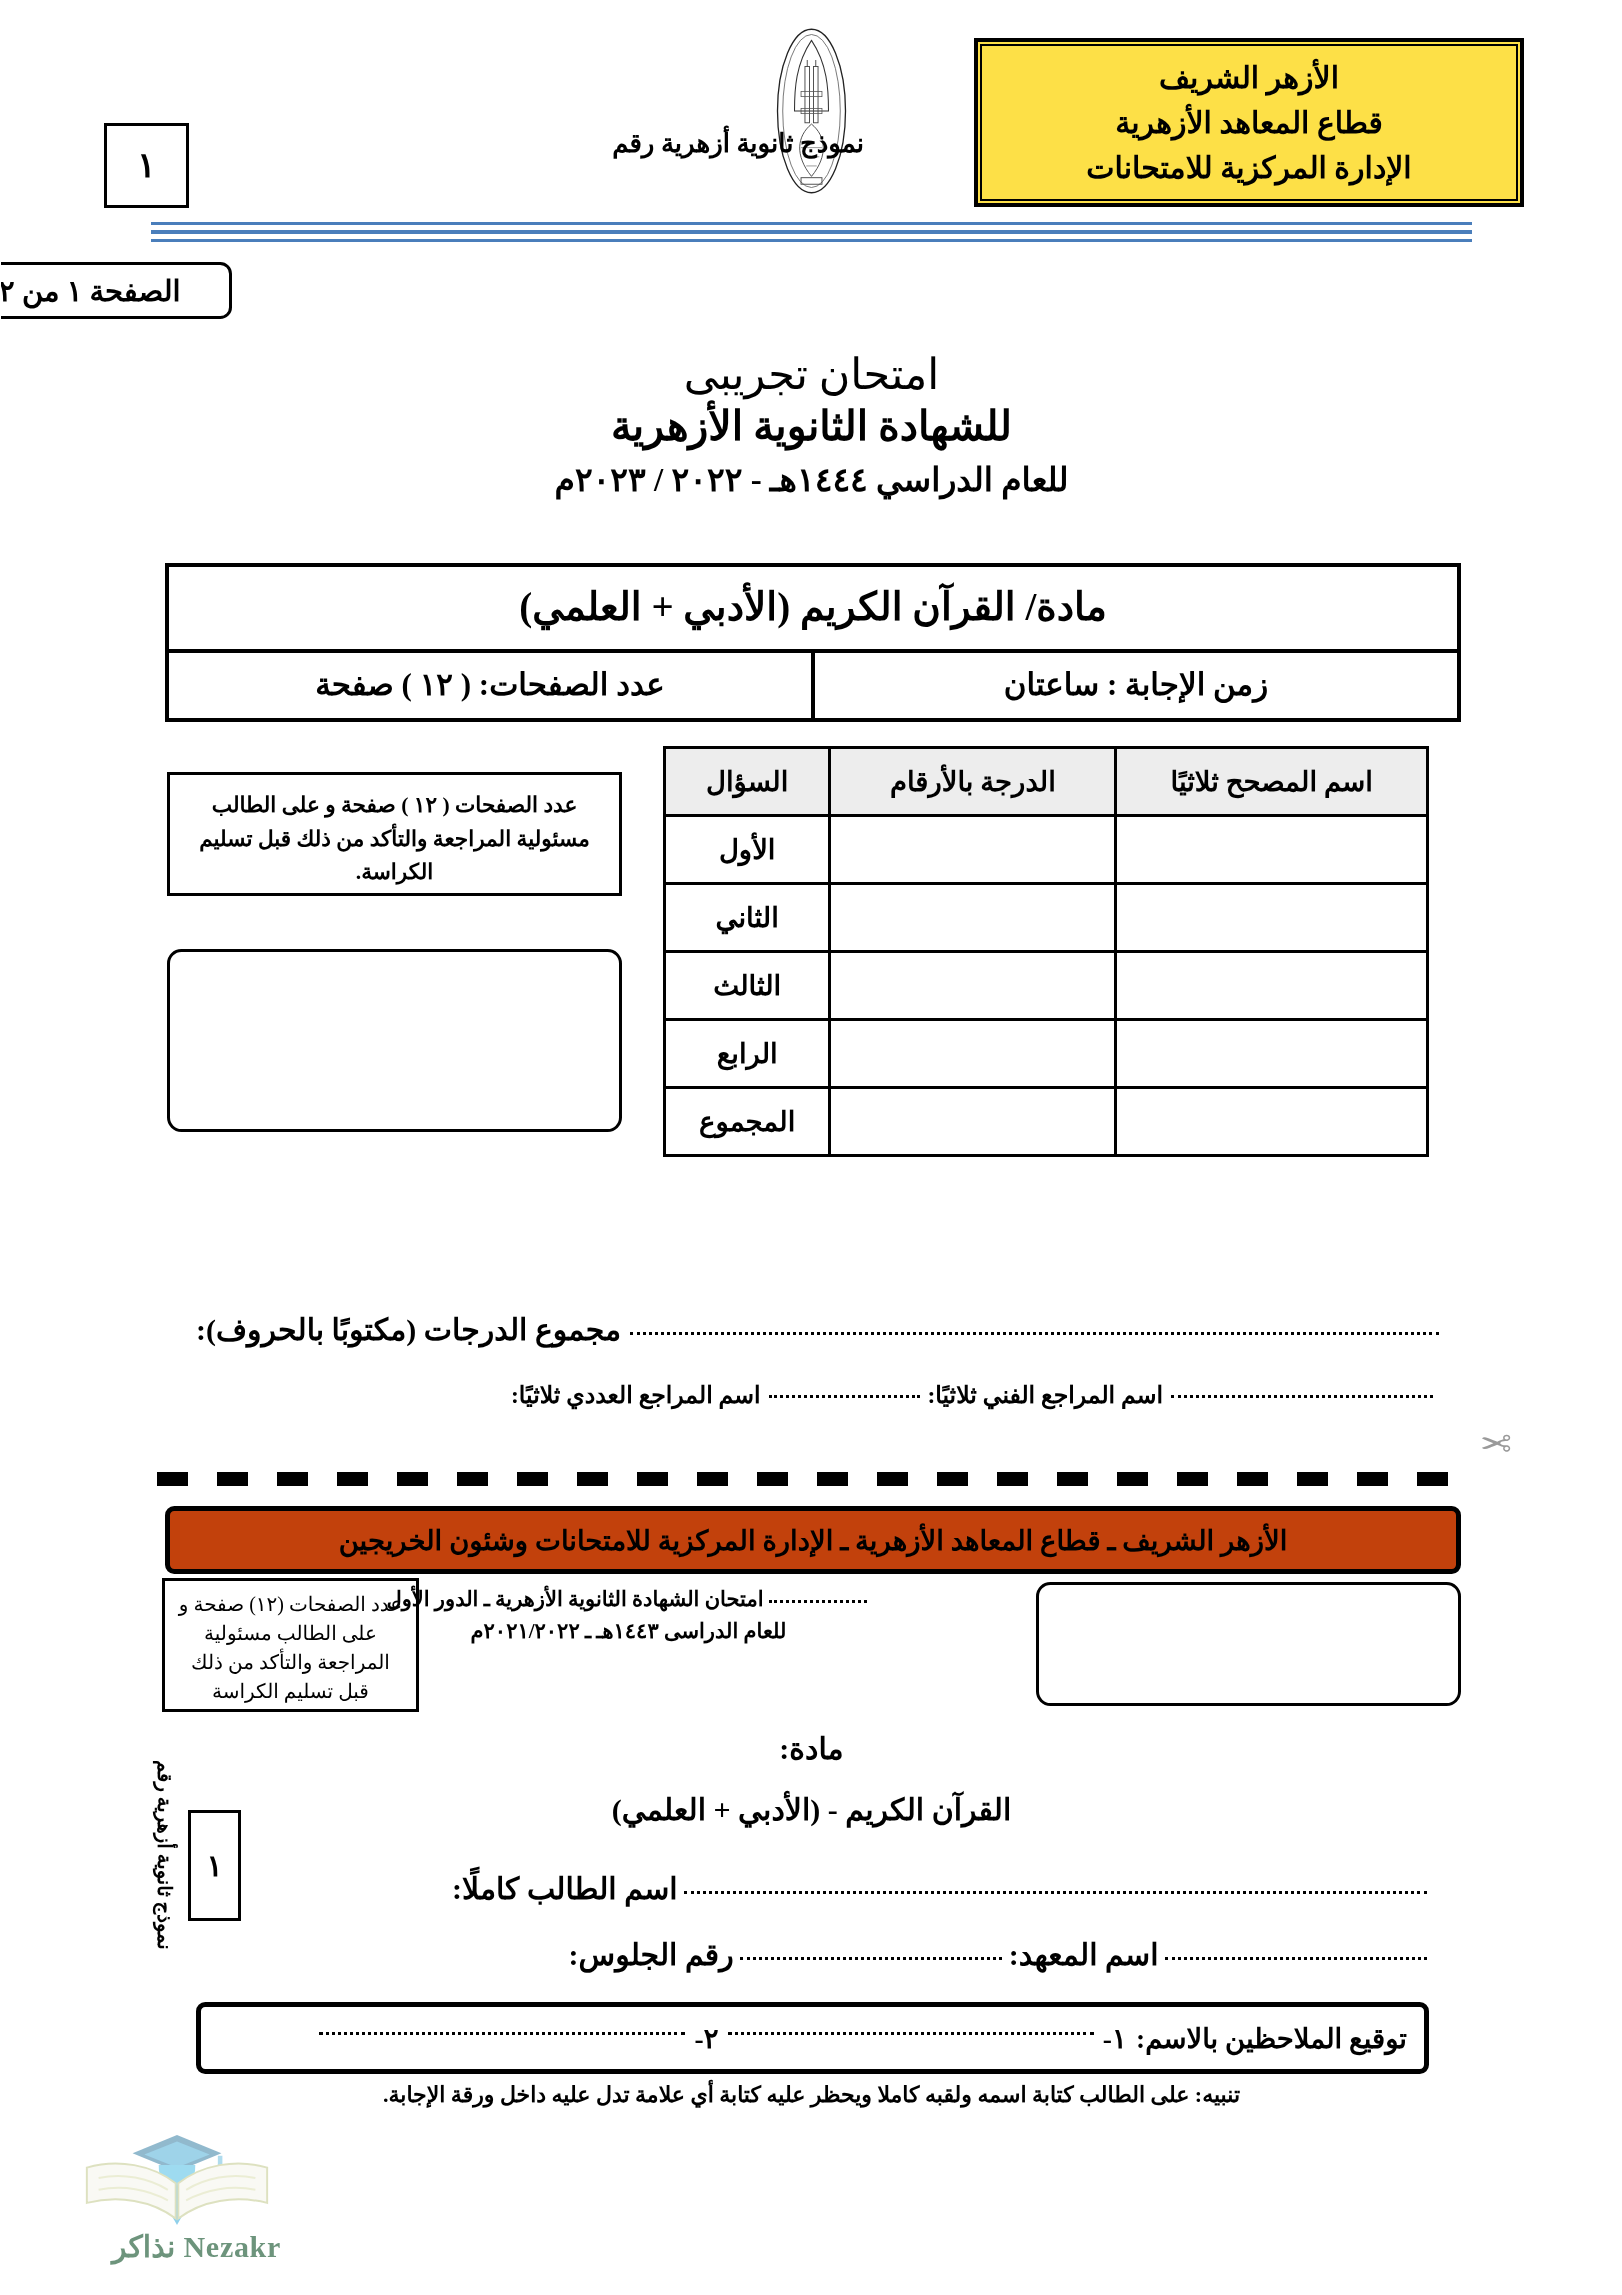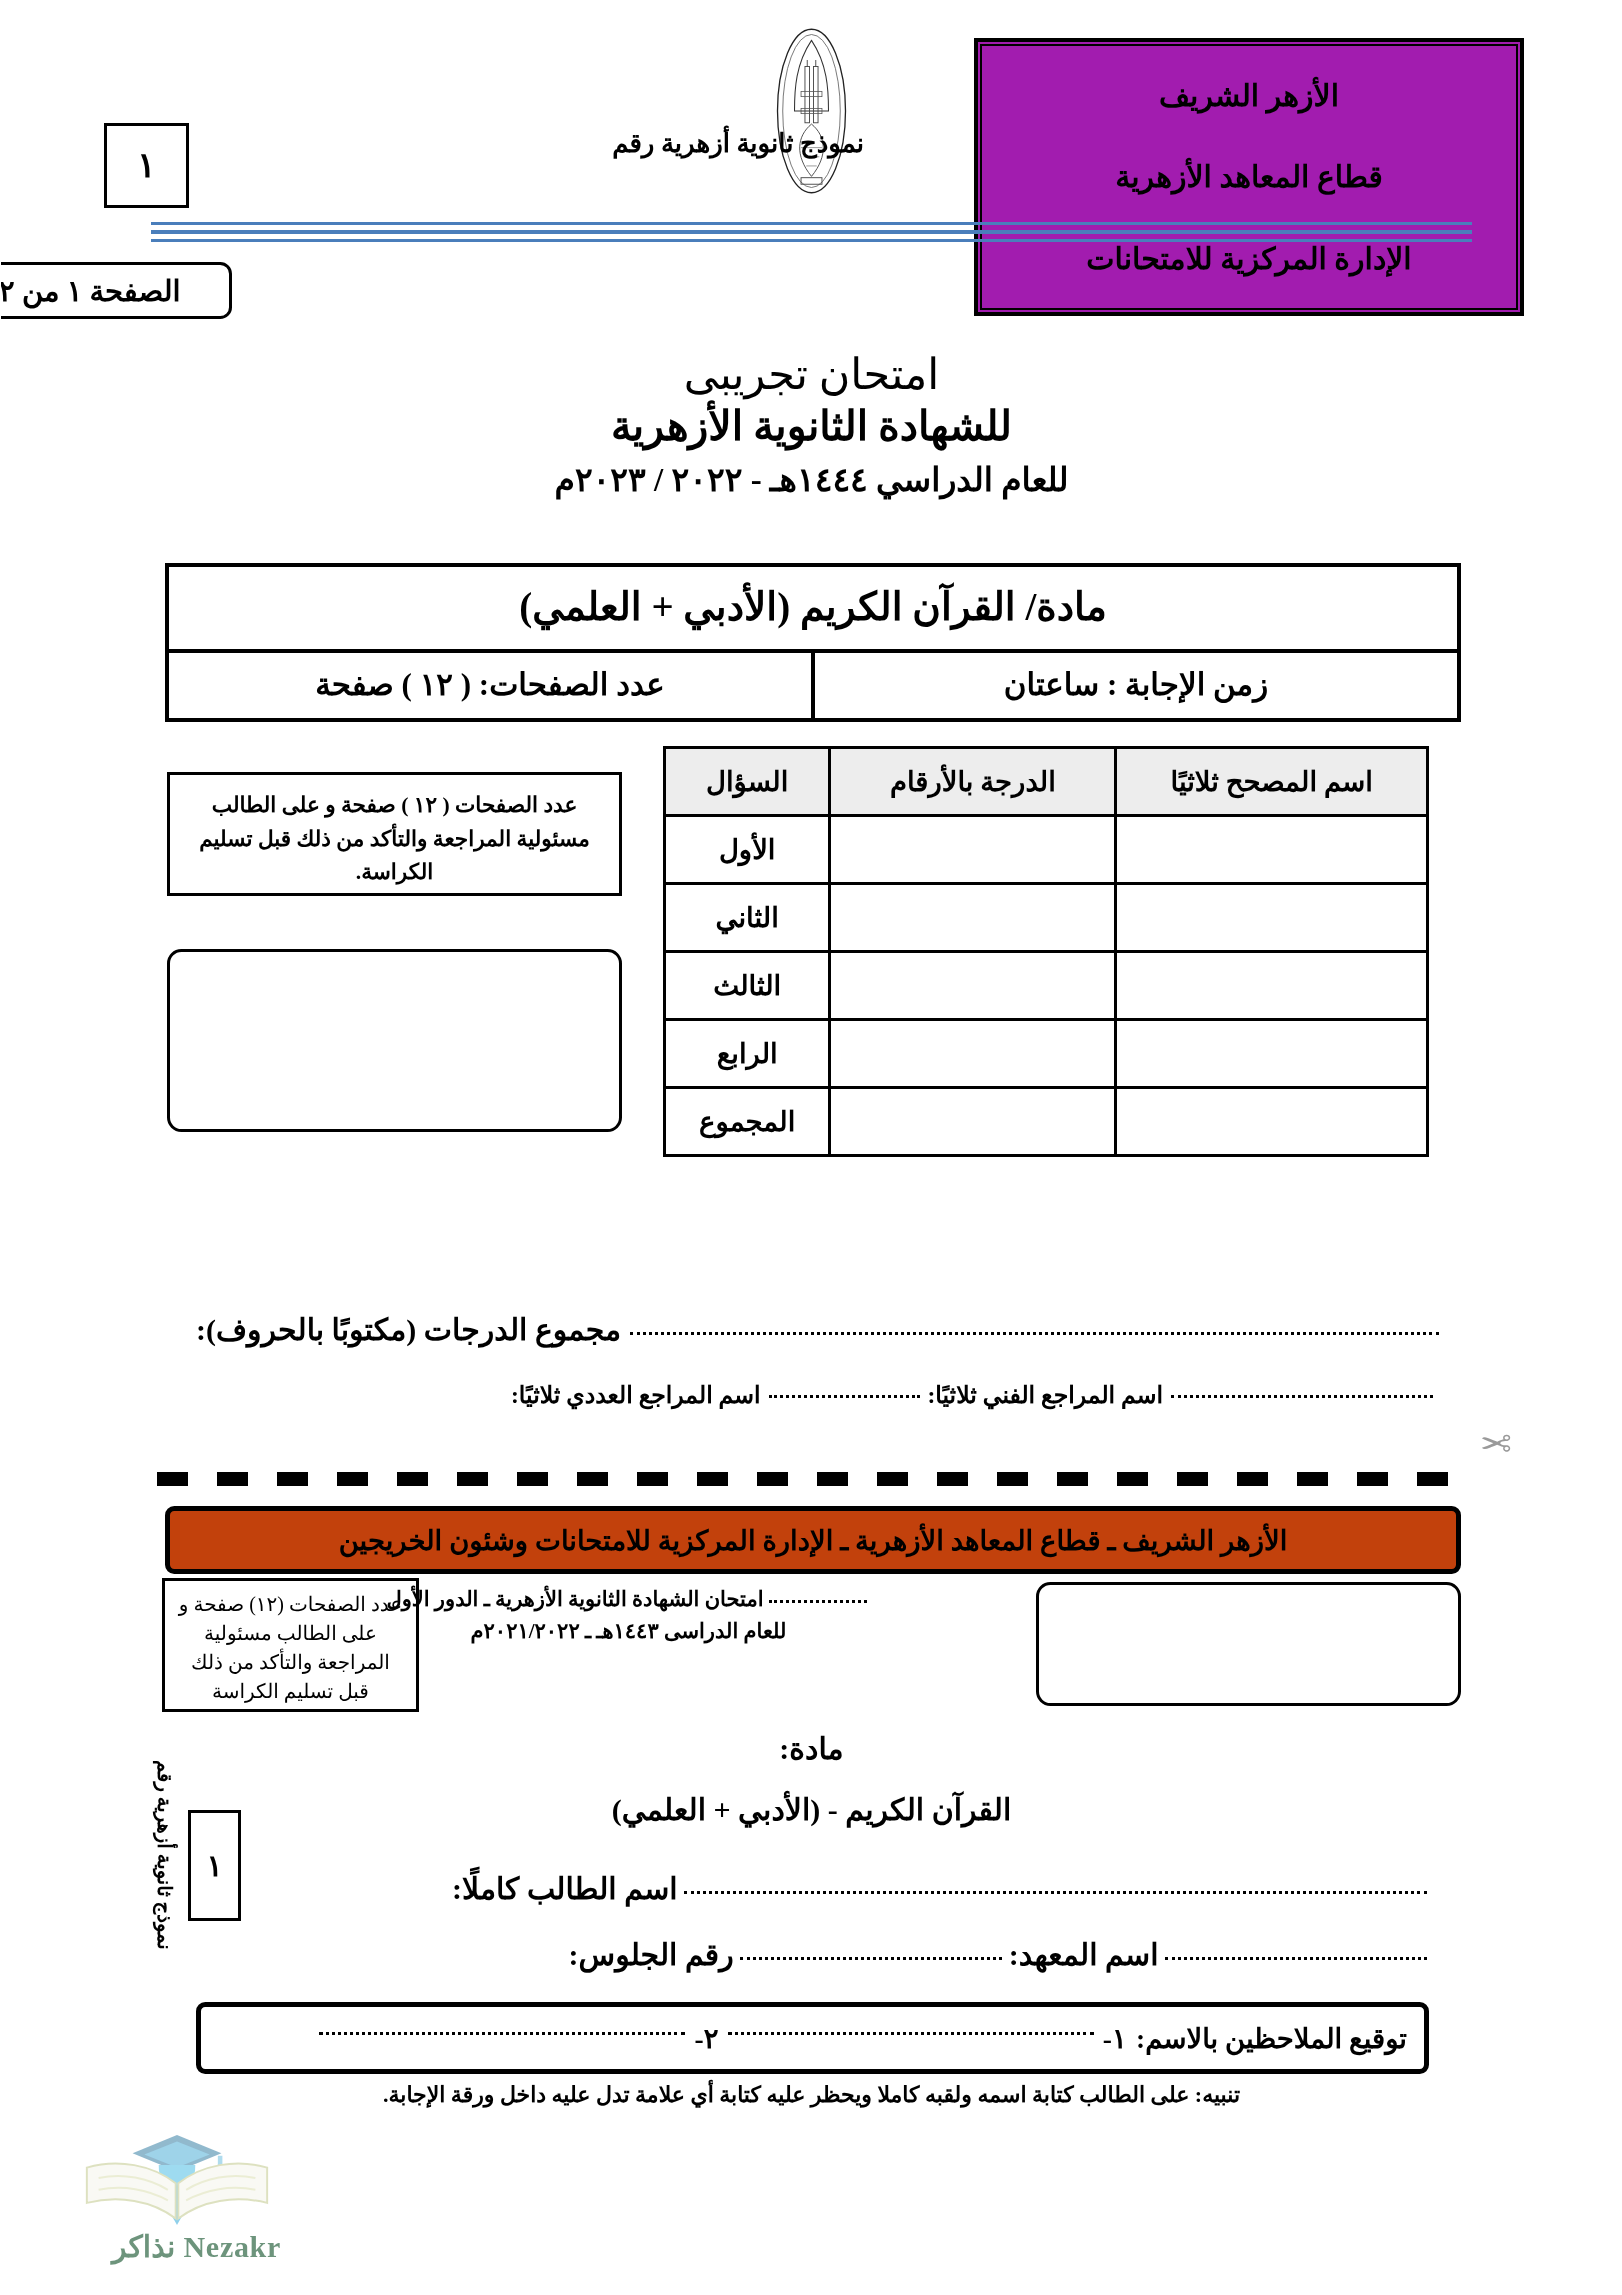--- a/index.html
+++ b/index.html
@@ -19,25 +19,25 @@
     position: absolute;
     inset: 0;
     width: 1623px;
     height: 2295px;
   }
   .header-box {
     position: absolute;
     top: 38px;
     right: 99px;
     width: 550px;
-    height: 278px;
+    height: 169px;
     border: 4.6px solid #000;
     padding: 2px;
     box-sizing: border-box;
-    background: #a21caf;
+    background: #fde047;
   }
   .header-box-inner {
     border: 2px solid #000;
     width: 100%;
     height: 100%;
     box-sizing: border-box;
     display: flex;
     flex-direction: column;
     justify-content: space-around;
     align-items: center;

